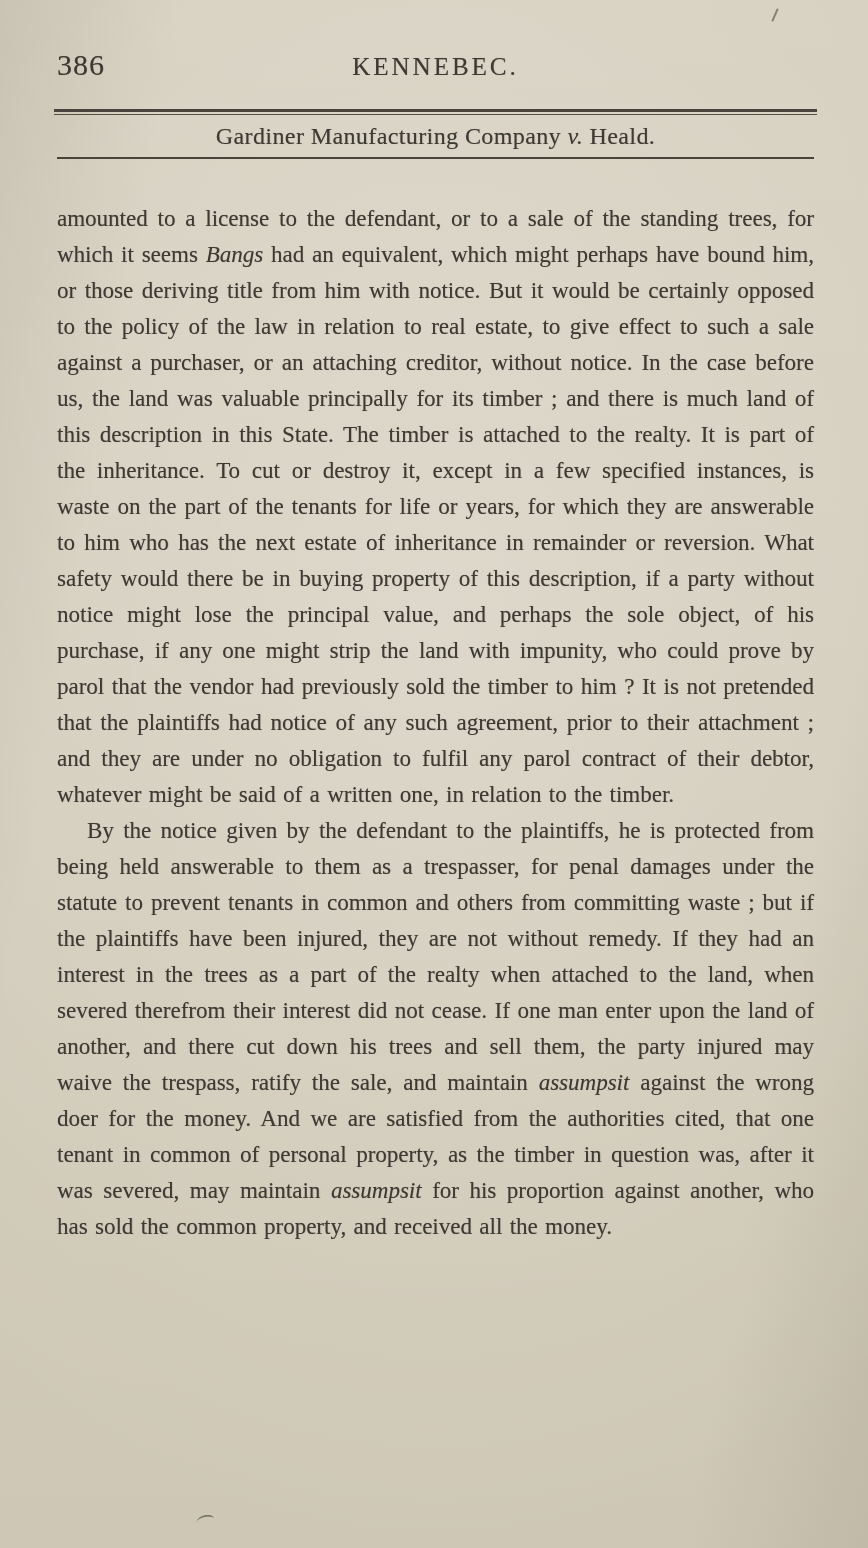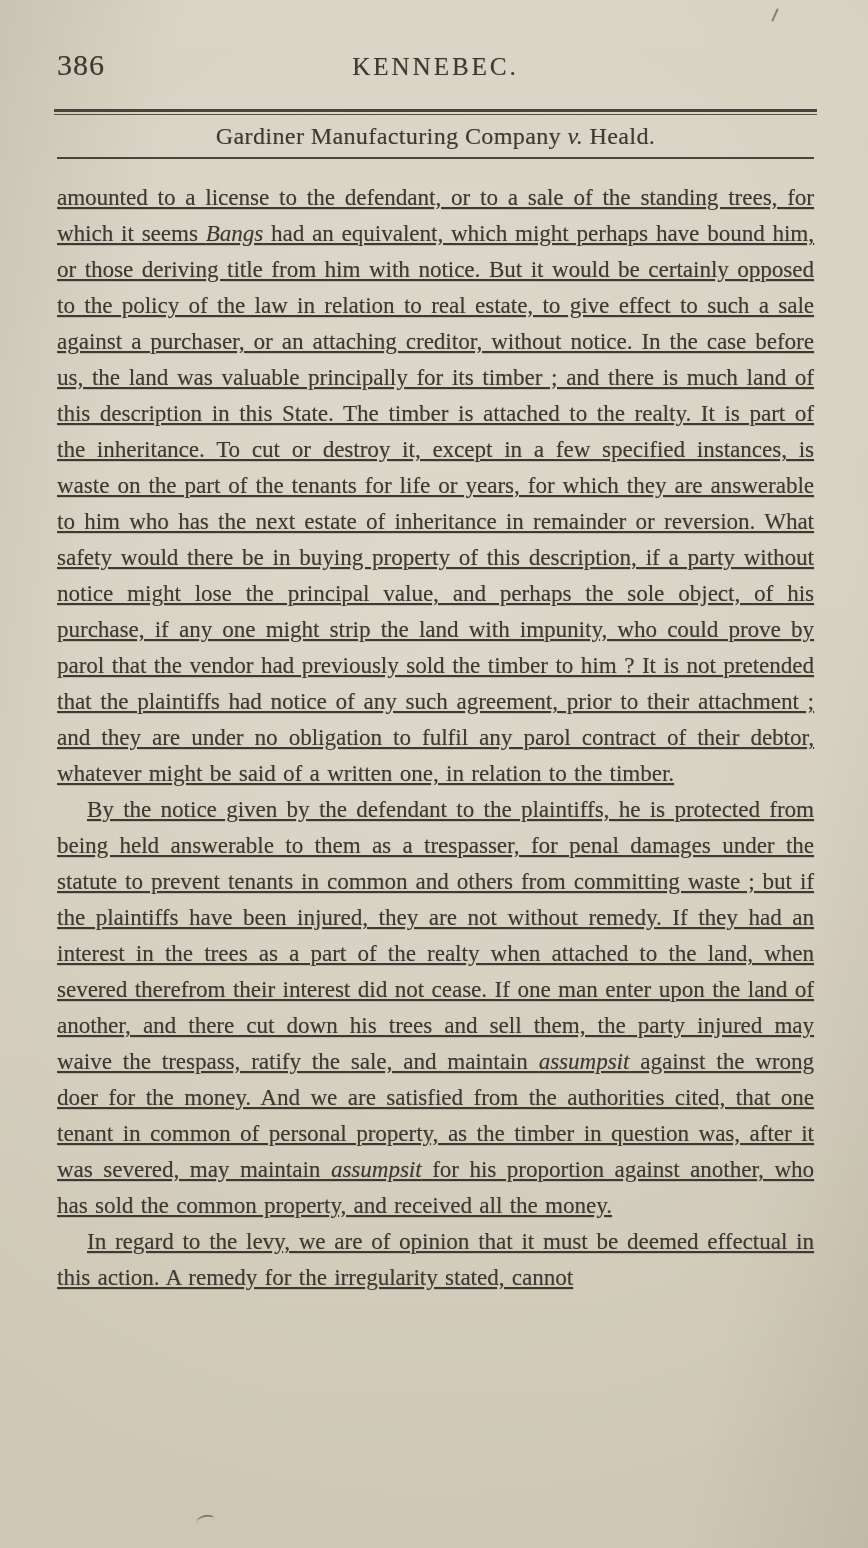--- a/index.html
+++ b/index.html
@@ -46,21 +46,21 @@
   }
   .case-title {
     text-align: center;
     font-size: 24px;
     padding: 8px 0 7px 0;
     letter-spacing: 0.4px;
   }
   .single-rule {
     border-top: 2px solid #48443b;
   }
-  .body-text { margin-top: 21px; text-decoration: underline; }
+  .body-text { margin-top: 42px; }
   .body-text p {
     font-size: 23px;
     line-height: 36px;
     text-align: justify;
     word-spacing: 1.6px;
   }
   .body-text p.indent { text-indent: 30px; }
   .body-text i { font-style: italic; }
   
   .scan-mark-top {
@@ -95,19 +95,18 @@
 
   <div class="case-title">
     <span>Gardiner Manufacturing Company </span><i>v.</i><span> Heald.</span>
   </div>
 
   <div class="single-rule"></div>
 
   <main class="body-text" id="body-text">
       <p><span>amounted to a license to the defendant, or to a sale of the standing trees, for which it seems </span><i>Bangs</i><span> had an equivalent, which might perhaps have bound him, or those deriving title from him with notice. But it would be certainly opposed to the policy of the law in relation to real estate, to give effect to such a sale against a purchaser, or an attaching creditor, without notice.  In the case before us, the land was valuable principally for its timber ; and there is much land of this description in this State.  The timber is attached to the realty. It is part of the inheritance.  To cut or destroy it, except in a few specified instances, is waste on the part of the tenants for life or years, for which they are answerable to him who has the next estate of inheritance in remainder or reversion.  What safety would there be in buying property of this description, if a party without notice might lose the principal value, and perhaps the sole object, of his purchase, if any one might strip the land with impunity, who could prove by parol that the vendor had previously sold the timber to him ?  It is not pretended that the plaintiffs had notice of any such agreement, prior to their attachment ; and they are under no obligation to fulfil any parol contract of their debtor, whatever might be said of a written one, in relation to the timber.</span></p>
       <p class="indent"><span>By the notice given by the defendant to the plaintiffs, he is protected from being held answerable to them as a trespasser, for penal damages under the statute to prevent tenants in common and others from committing waste ; but if the plaintiffs have been injured, they are not without remedy.  If they had an interest in the trees as a part of the realty when attached to the land, when severed therefrom their interest did not cease.  If one man enter upon the land of another, and there cut down his trees and sell them, the party injured may waive the trespass, ratify the sale, and maintain </span><i>assumpsit</i><span> against the wrong doer for the money.  And we are satisfied from the authorities cited, that one tenant in common of personal property, as the timber in question was, after it was severed, may maintain </span><i>assumpsit</i><span> for his proportion against another, who has sold the common property, and received all the money.</span></p>
-      <p class="indent"><span>In regard to the levy, we are of opinion that it must be deemed effectual in this action.  A remedy for the irregularity stated, cannot</span></p>
     </main>
 
   <div class="scan-mark-top"></div>
   <div class="scan-mark-bottom"></div>
 
 </div>
 
 </body></html>

